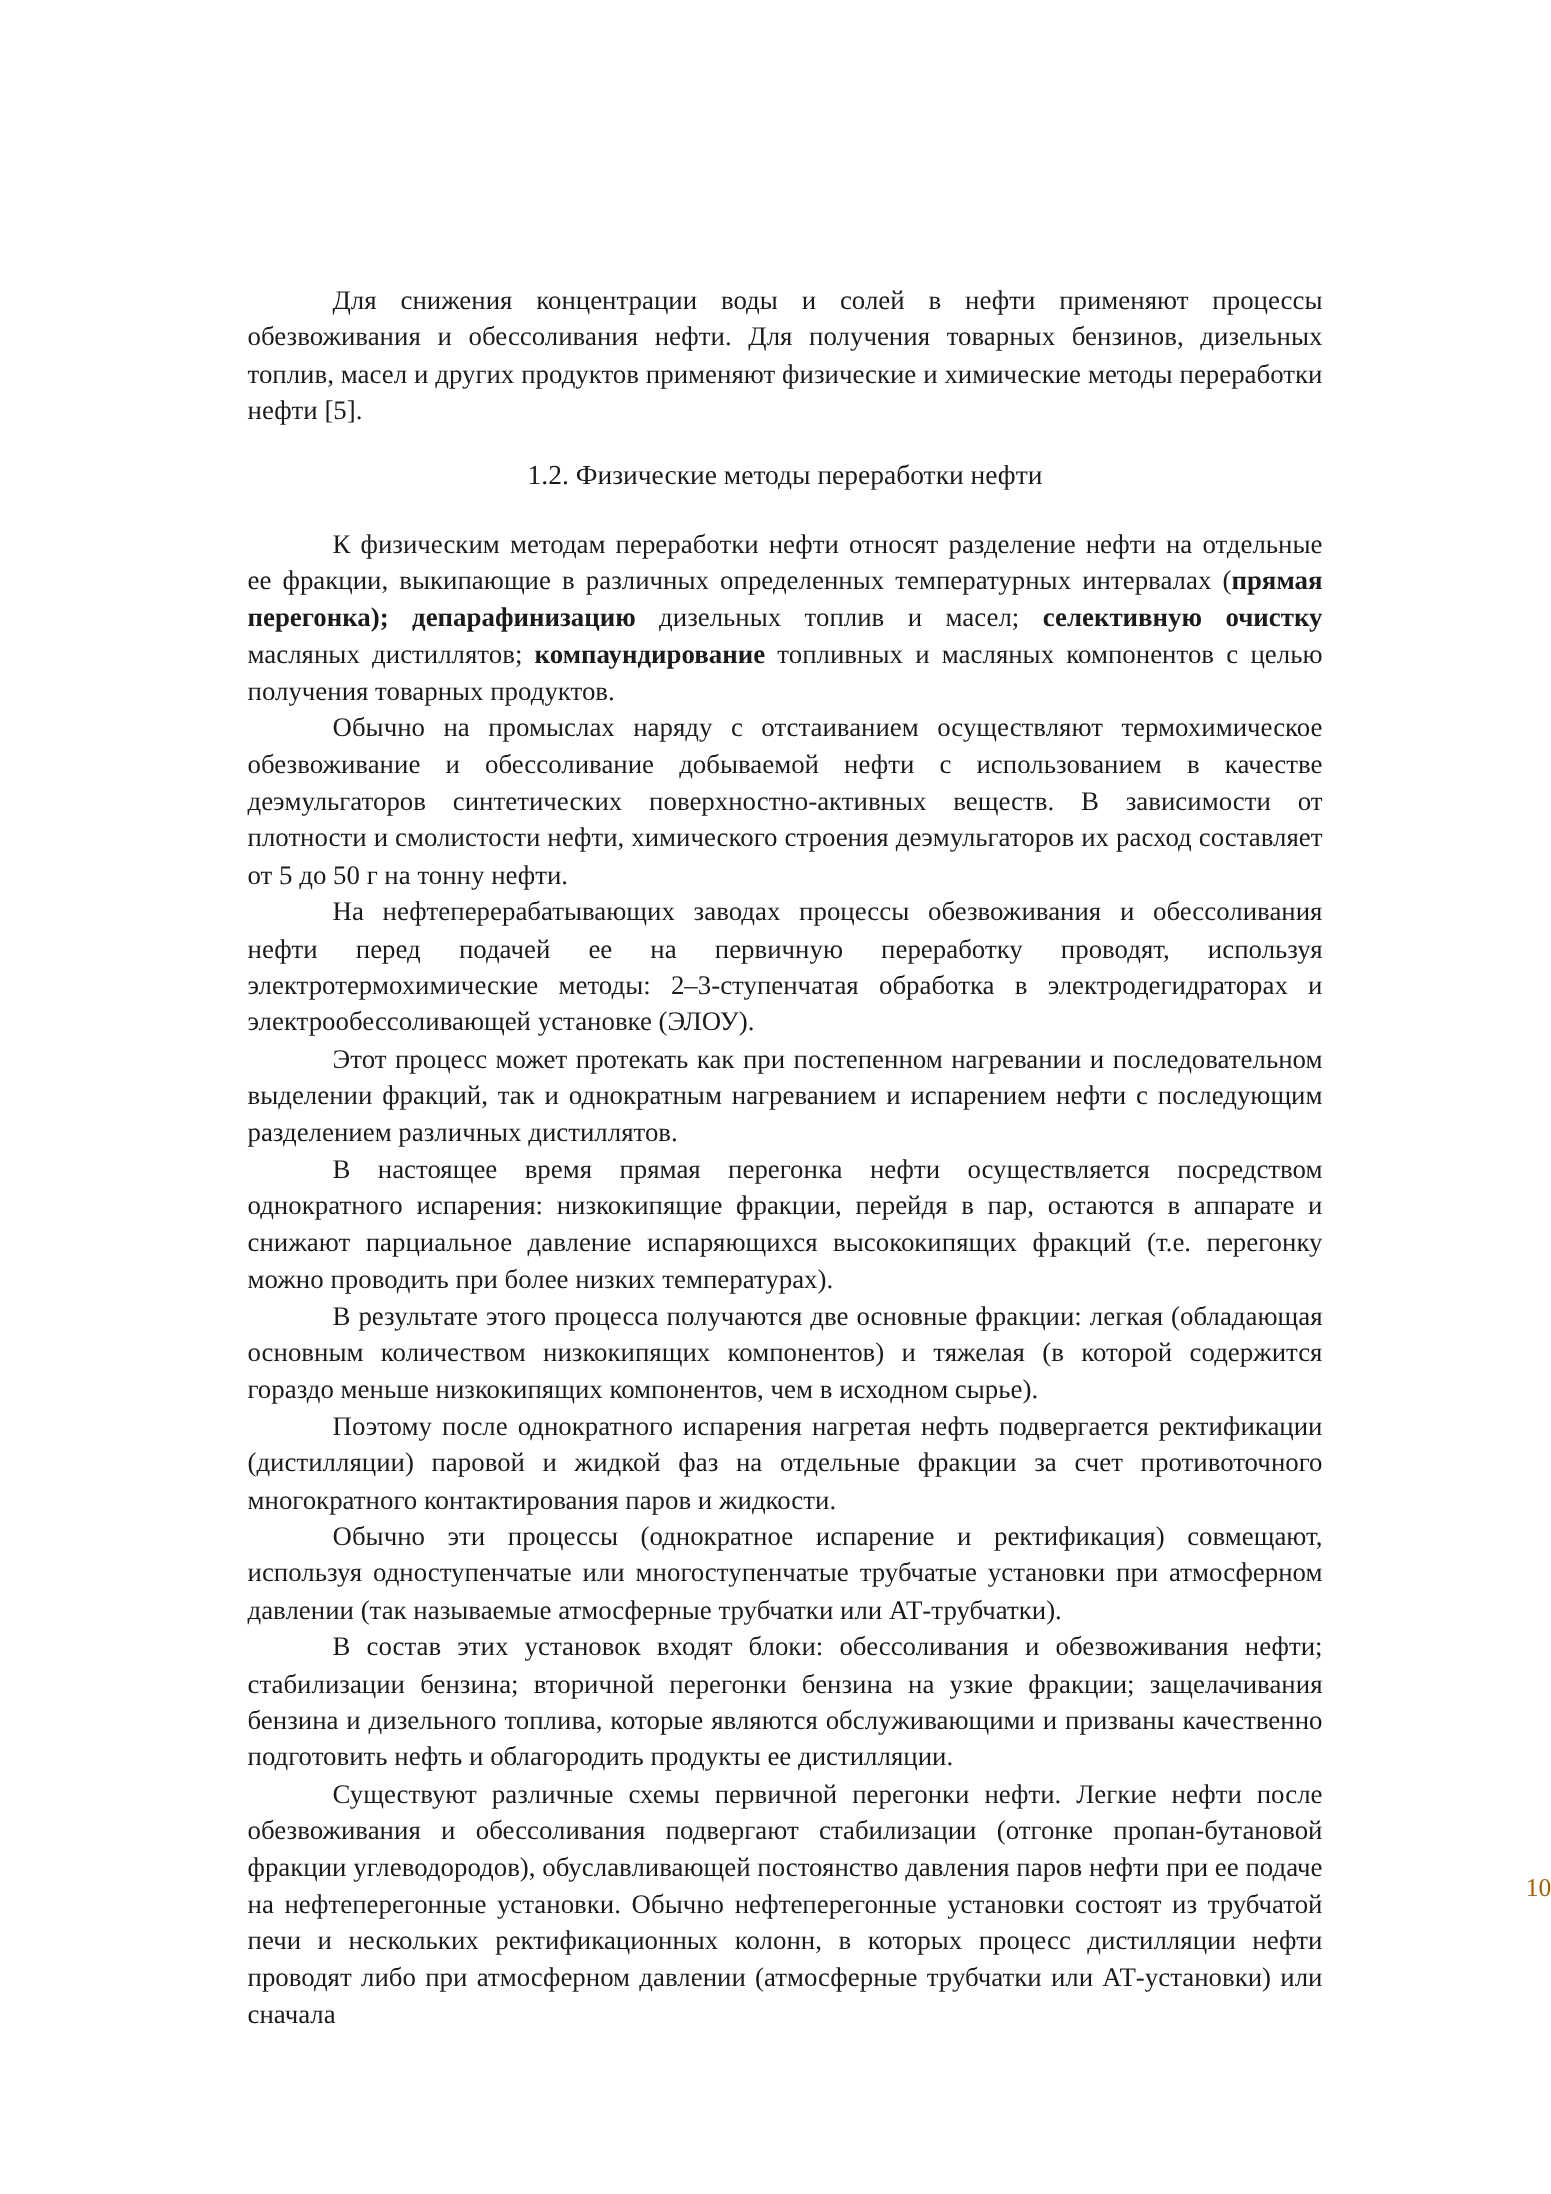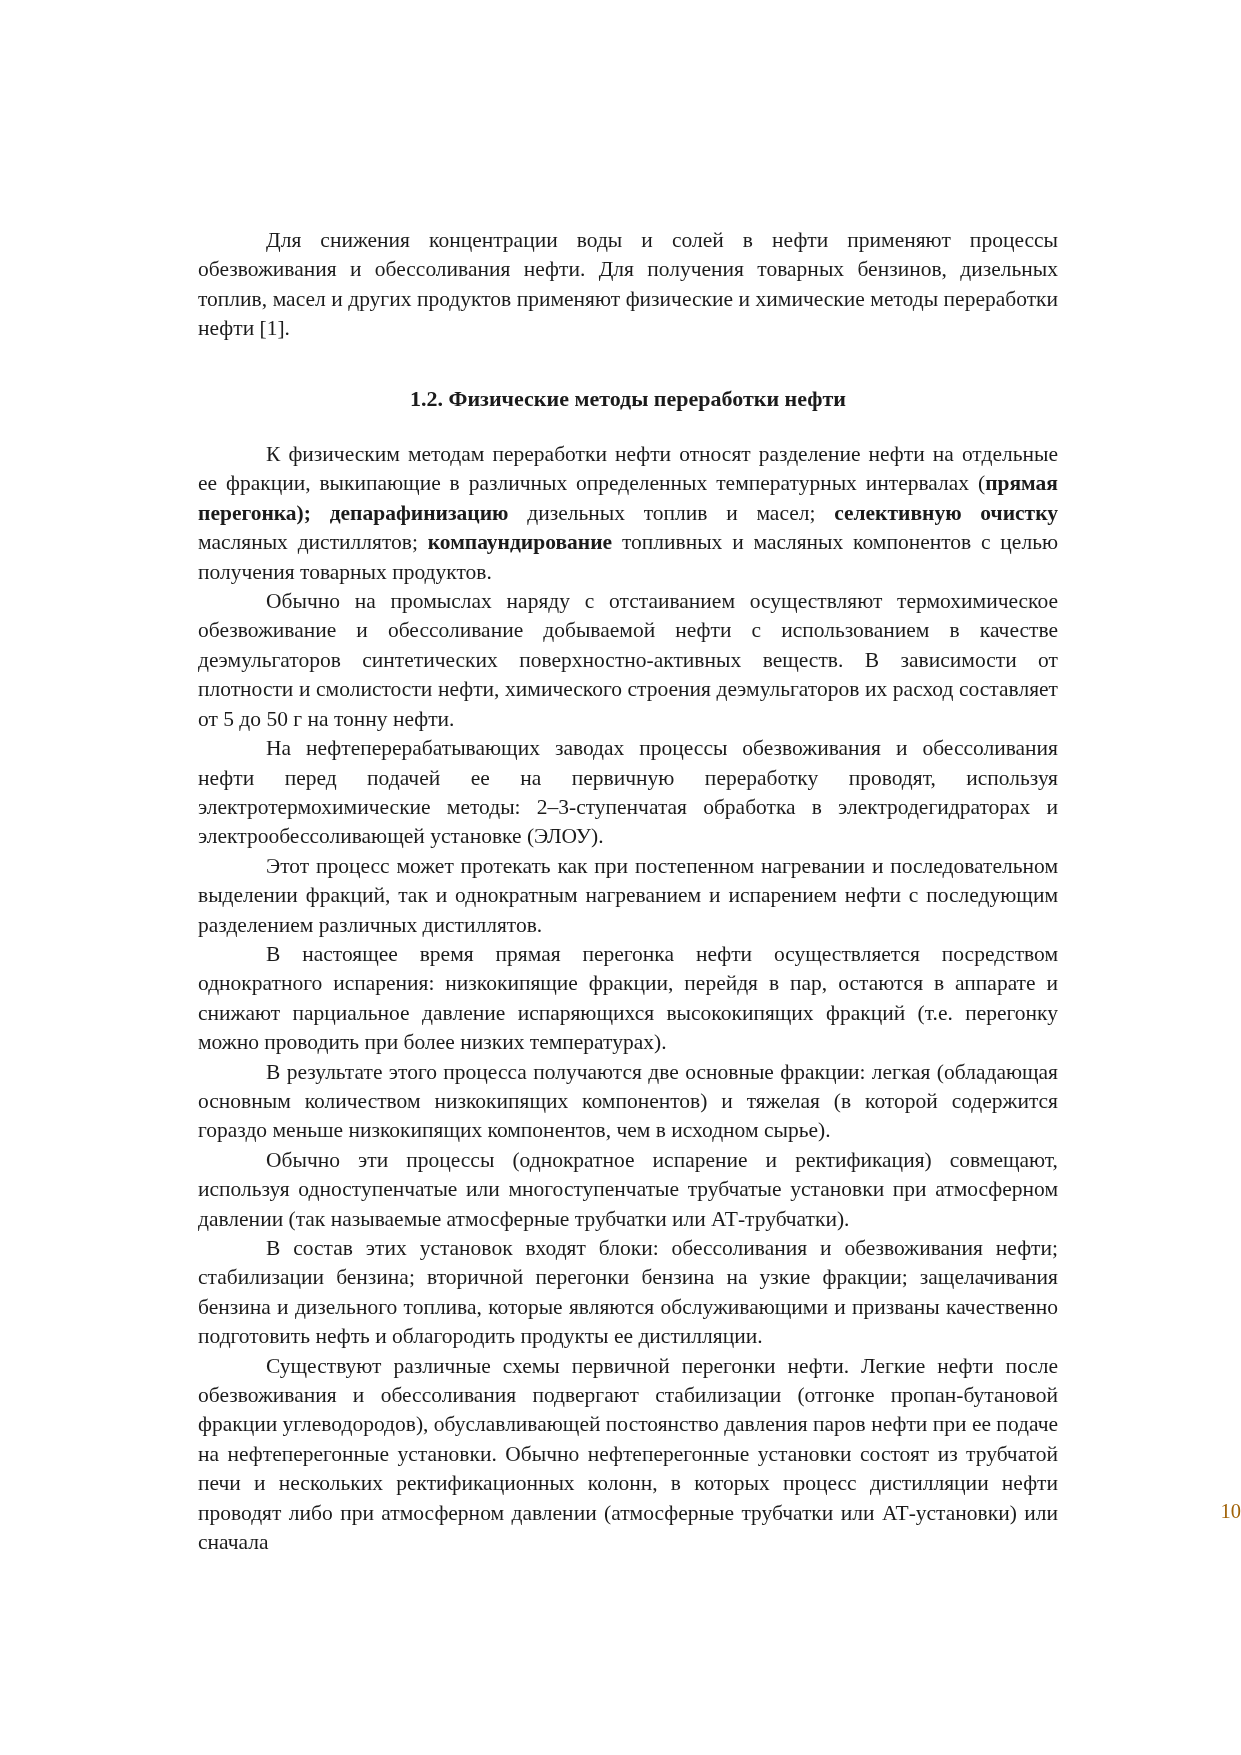--- a/index.html
+++ b/index.html
@@ -26,48 +26,49 @@
     text-align: justify;
     hyphens: auto;
     -webkit-hyphens: auto;
   }
   .doc-paragraph {
     margin: 0;
     text-indent: 68px;
   }
   .doc-heading {
     font-size: 22px;
-    font-weight: bold;
+    font-weight: normal;
     text-align: center;
     text-indent: 0;
-    margin: 40px 0 27px 0;
+    margin: 21px 0 27px 0;
     line-height: 29.4px;
   }
   .bold { font-weight: bold; }
   .page-number {
     position: absolute;
     left: 0;
     top: 1500px;
     width: 1241px;
     text-align: right;
     font-size: 20.5px;
     color: #a16207;
   }
 </style>
 </head>
 <body>
 
 <div class="page">
   <div class="doc" id="doc-body">
-      <p class="doc-paragraph"><span>Для снижения концентрации воды и солей в нефти применяют процессы обезвоживания и обессоливания нефти. Для получения товарных бензинов, дизельных топлив, масел и других продуктов применяют физические и химические методы переработки нефти [1].</span></p>
+      <p class="doc-paragraph"><span>Для снижения концентрации воды и солей в нефти применяют процессы обезвоживания и обессоливания нефти. Для получения товарных бензинов, дизельных топлив, масел и других продуктов применяют физические и химические методы переработки нефти [5].</span></p>
       <h2 class="doc-heading">1.2. Физические методы переработки нефти</h2>
       <p class="doc-paragraph"><span>К физическим методам переработки нефти относят разделение нефти на отдельные ее фракции, выкипающие в различных определенных температурных интервалах (</span><span class="bold">прямая перегонка); депарафинизацию</span><span> дизельных топлив и масел; </span><span class="bold">селективную очистку</span><span> масляных дистиллятов; </span><span class="bold">компаундирование</span><span> топливных и масляных компонентов с целью получения товарных продуктов.</span></p>
       <p class="doc-paragraph"><span>Обычно на промыслах наряду с отстаиванием осуществляют термохимическое обезвоживание и обессоливание добываемой нефти с использованием в качестве деэмульгаторов синтетических поверхностно-активных веществ. В зависимости от плотности и смолистости нефти, химического строения деэмульгаторов их расход составляет от 5 до 50 г на тонну нефти.</span></p>
       <p class="doc-paragraph"><span>На нефтеперерабатывающих заводах процессы обезвоживания и обессоливания нефти перед подачей ее на первичную переработку проводят, используя электротермохимические методы: 2–3-ступенчатая обработка в электродегидраторах и электрообессоливающей установке (ЭЛОУ).</span></p>
       <p class="doc-paragraph"><span>Этот процесс может протекать как при постепенном нагревании и последовательном выделении фракций, так и однократным нагреванием и испарением нефти с последующим разделением различных дистиллятов.</span></p>
       <p class="doc-paragraph"><span>В настоящее время прямая перегонка нефти осуществляется посредством однократного испарения: низкокипящие фракции, перейдя в пар, остаются в аппарате и снижают парциальное давление испаряющихся высококипящих фракций (т.е. перегонку можно проводить при более низких температурах).</span></p>
       <p class="doc-paragraph"><span>В результате этого процесса получаются две основные фракции: легкая (обладающая основным количеством низкокипящих компонентов) и тяжелая (в которой содержится гораздо меньше низкокипящих компонентов, чем в исходном сырье).</span></p>
+      <p class="doc-paragraph"><span>Поэтому после однократного испарения нагретая нефть подвергается ректификации (дистилляции) паровой и жидкой фаз на отдельные фракции за счет противоточного многократного контактирования паров и жидкости.</span></p>
       <p class="doc-paragraph"><span>Обычно эти процессы (однократное испарение и ректификация) совмещают, используя одноступенчатые или многоступенчатые трубчатые установки при атмосферном давлении (так называемые атмосферные трубчатки или АТ-трубчатки).</span></p>
       <p class="doc-paragraph"><span>В состав этих установок входят блоки: обессоливания и обезвоживания нефти; стабилизации бензина; вторичной перегонки бензина на узкие фракции; защелачивания бензина и дизельного топлива, которые являются обслуживающими и призваны качественно подготовить нефть и облагородить продукты ее дистилляции.</span></p>
       <p class="doc-paragraph"><span>Существуют различные схемы первичной перегонки нефти. Легкие нефти после обезвоживания и обессоливания подвергают стабилизации (отгонке пропан-бутановой фракции углеводородов), обуславливающей постоянство давления паров нефти при ее подаче на нефтеперегонные установки. Обычно нефтеперегонные установки состоят из трубчатой печи и нескольких ректификационных колонн, в которых процесс дистилляции нефти проводят либо при атмосферном давлении (атмосферные трубчатки или АТ-установки) или сначала</span></p>
     </div>
   <div class="page-number">10</div>
 </div>
 
 </body></html>

